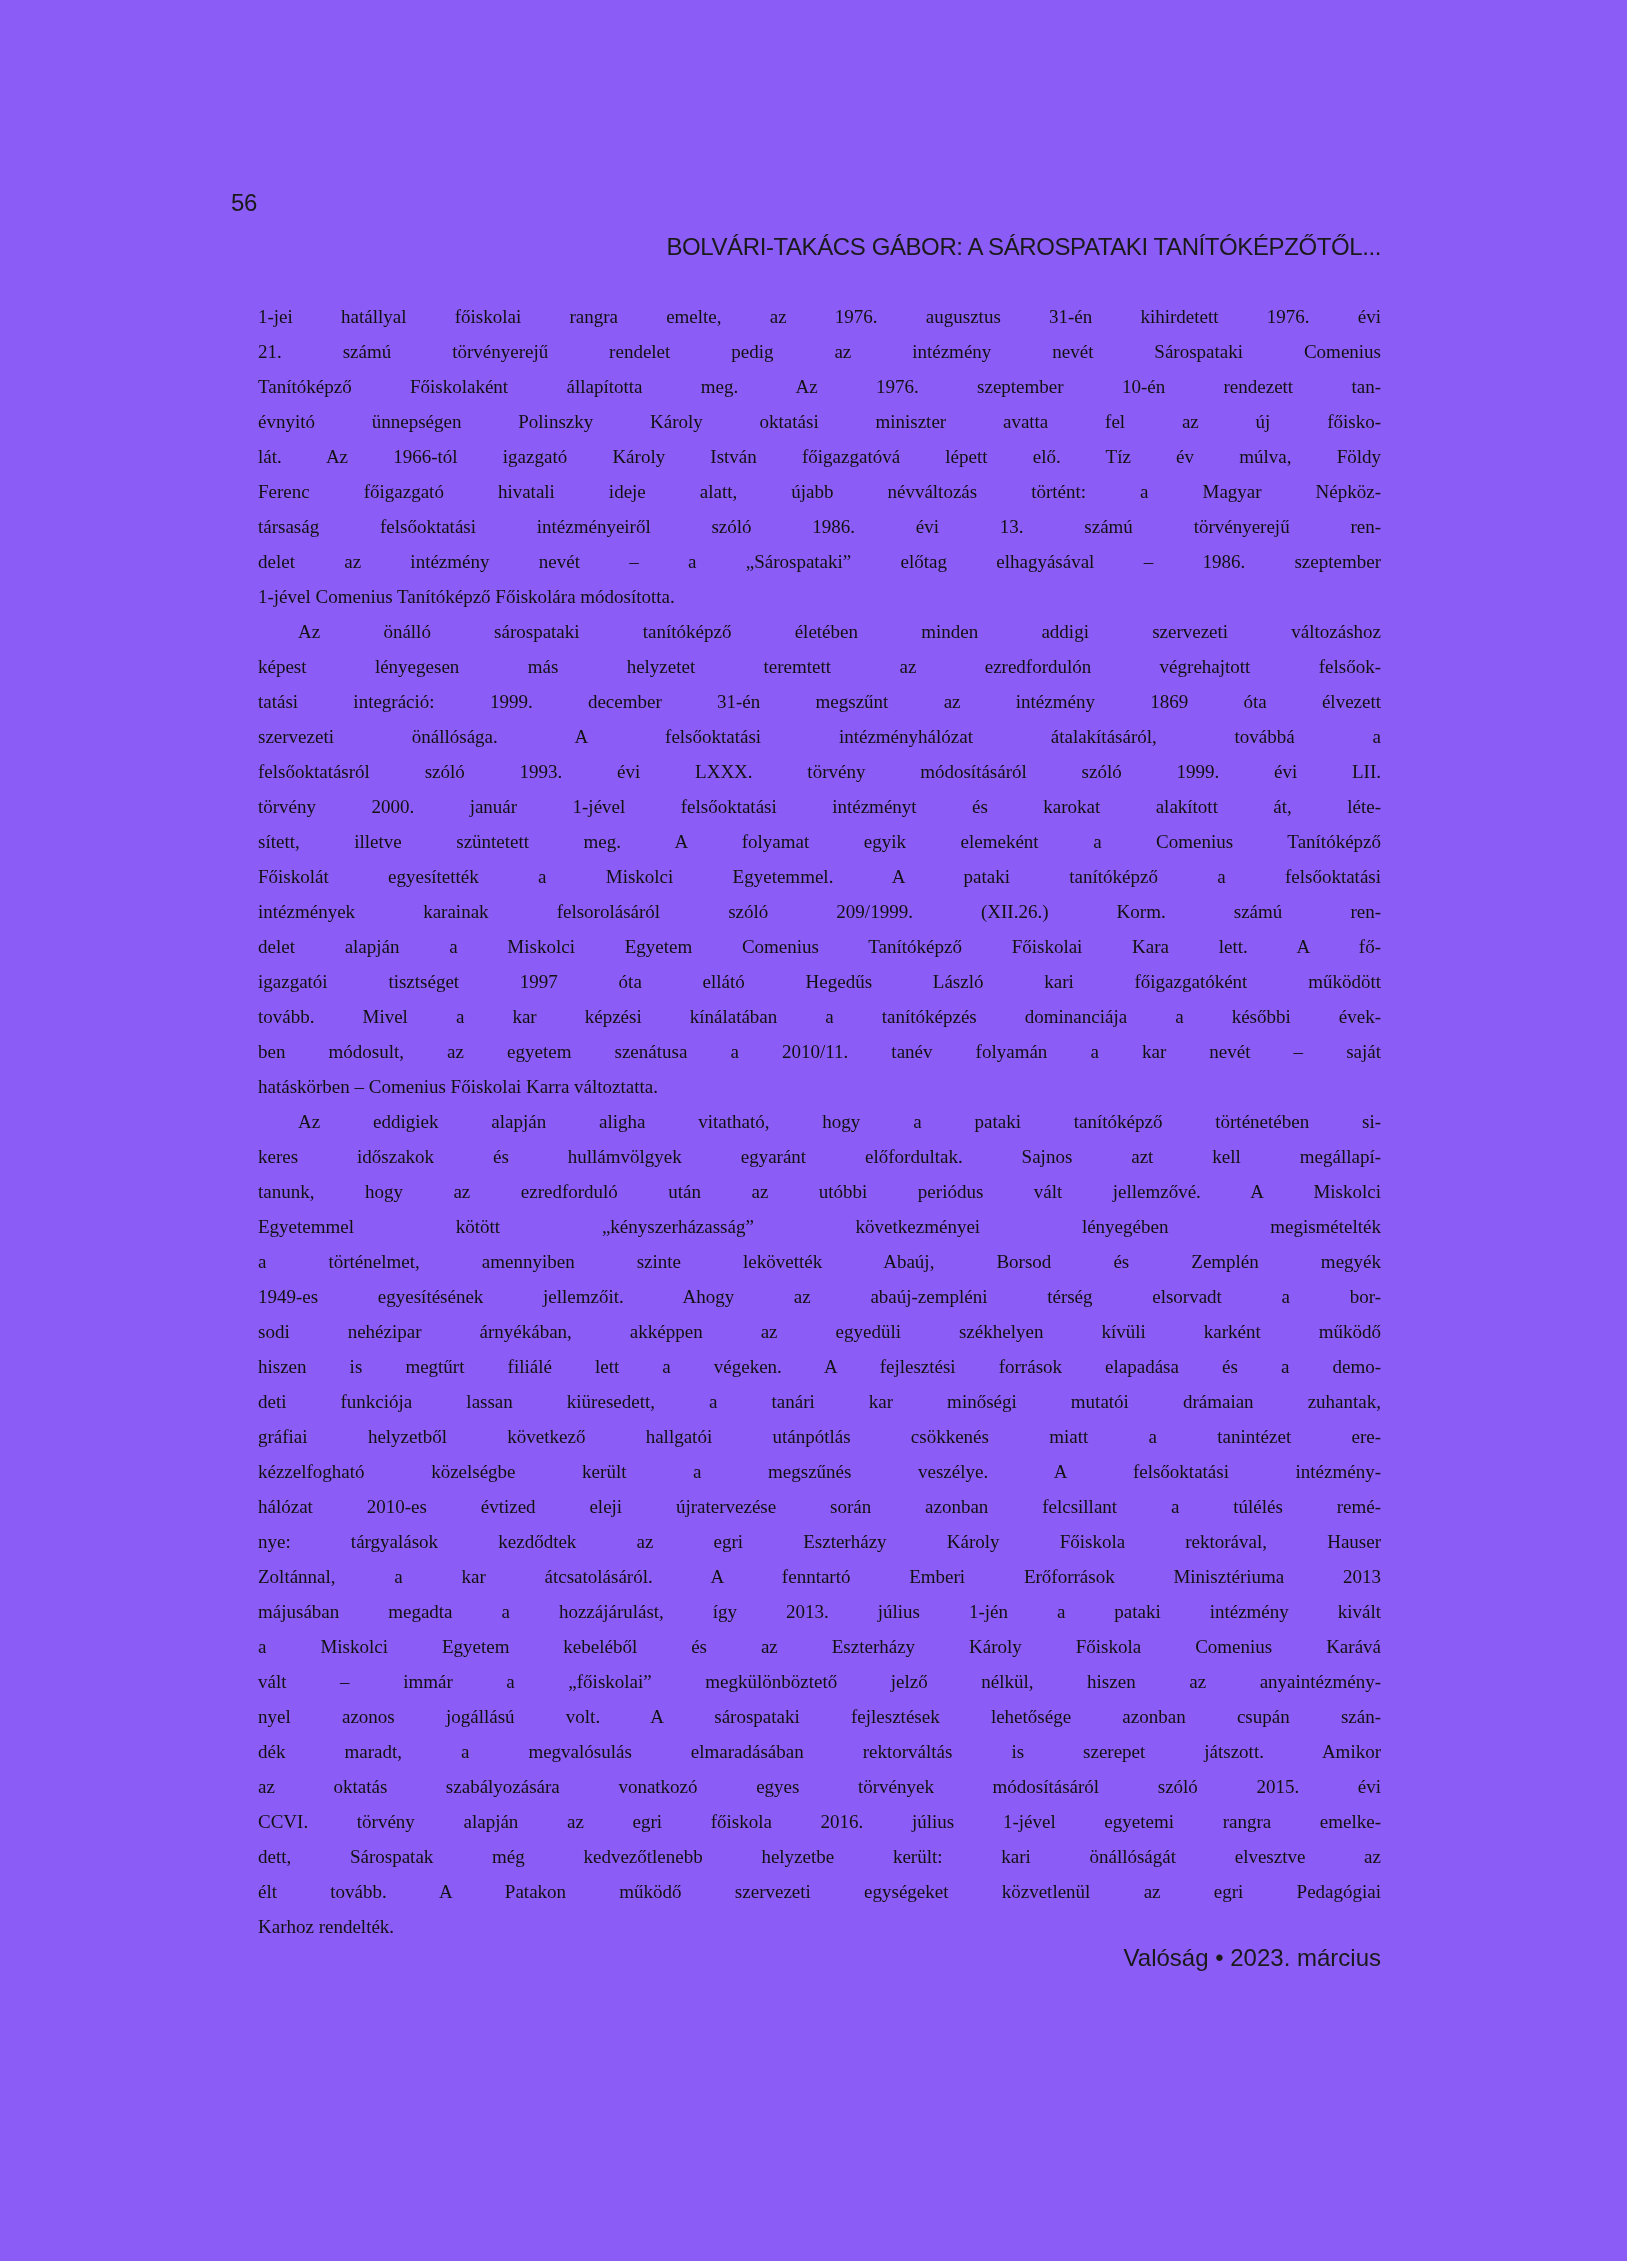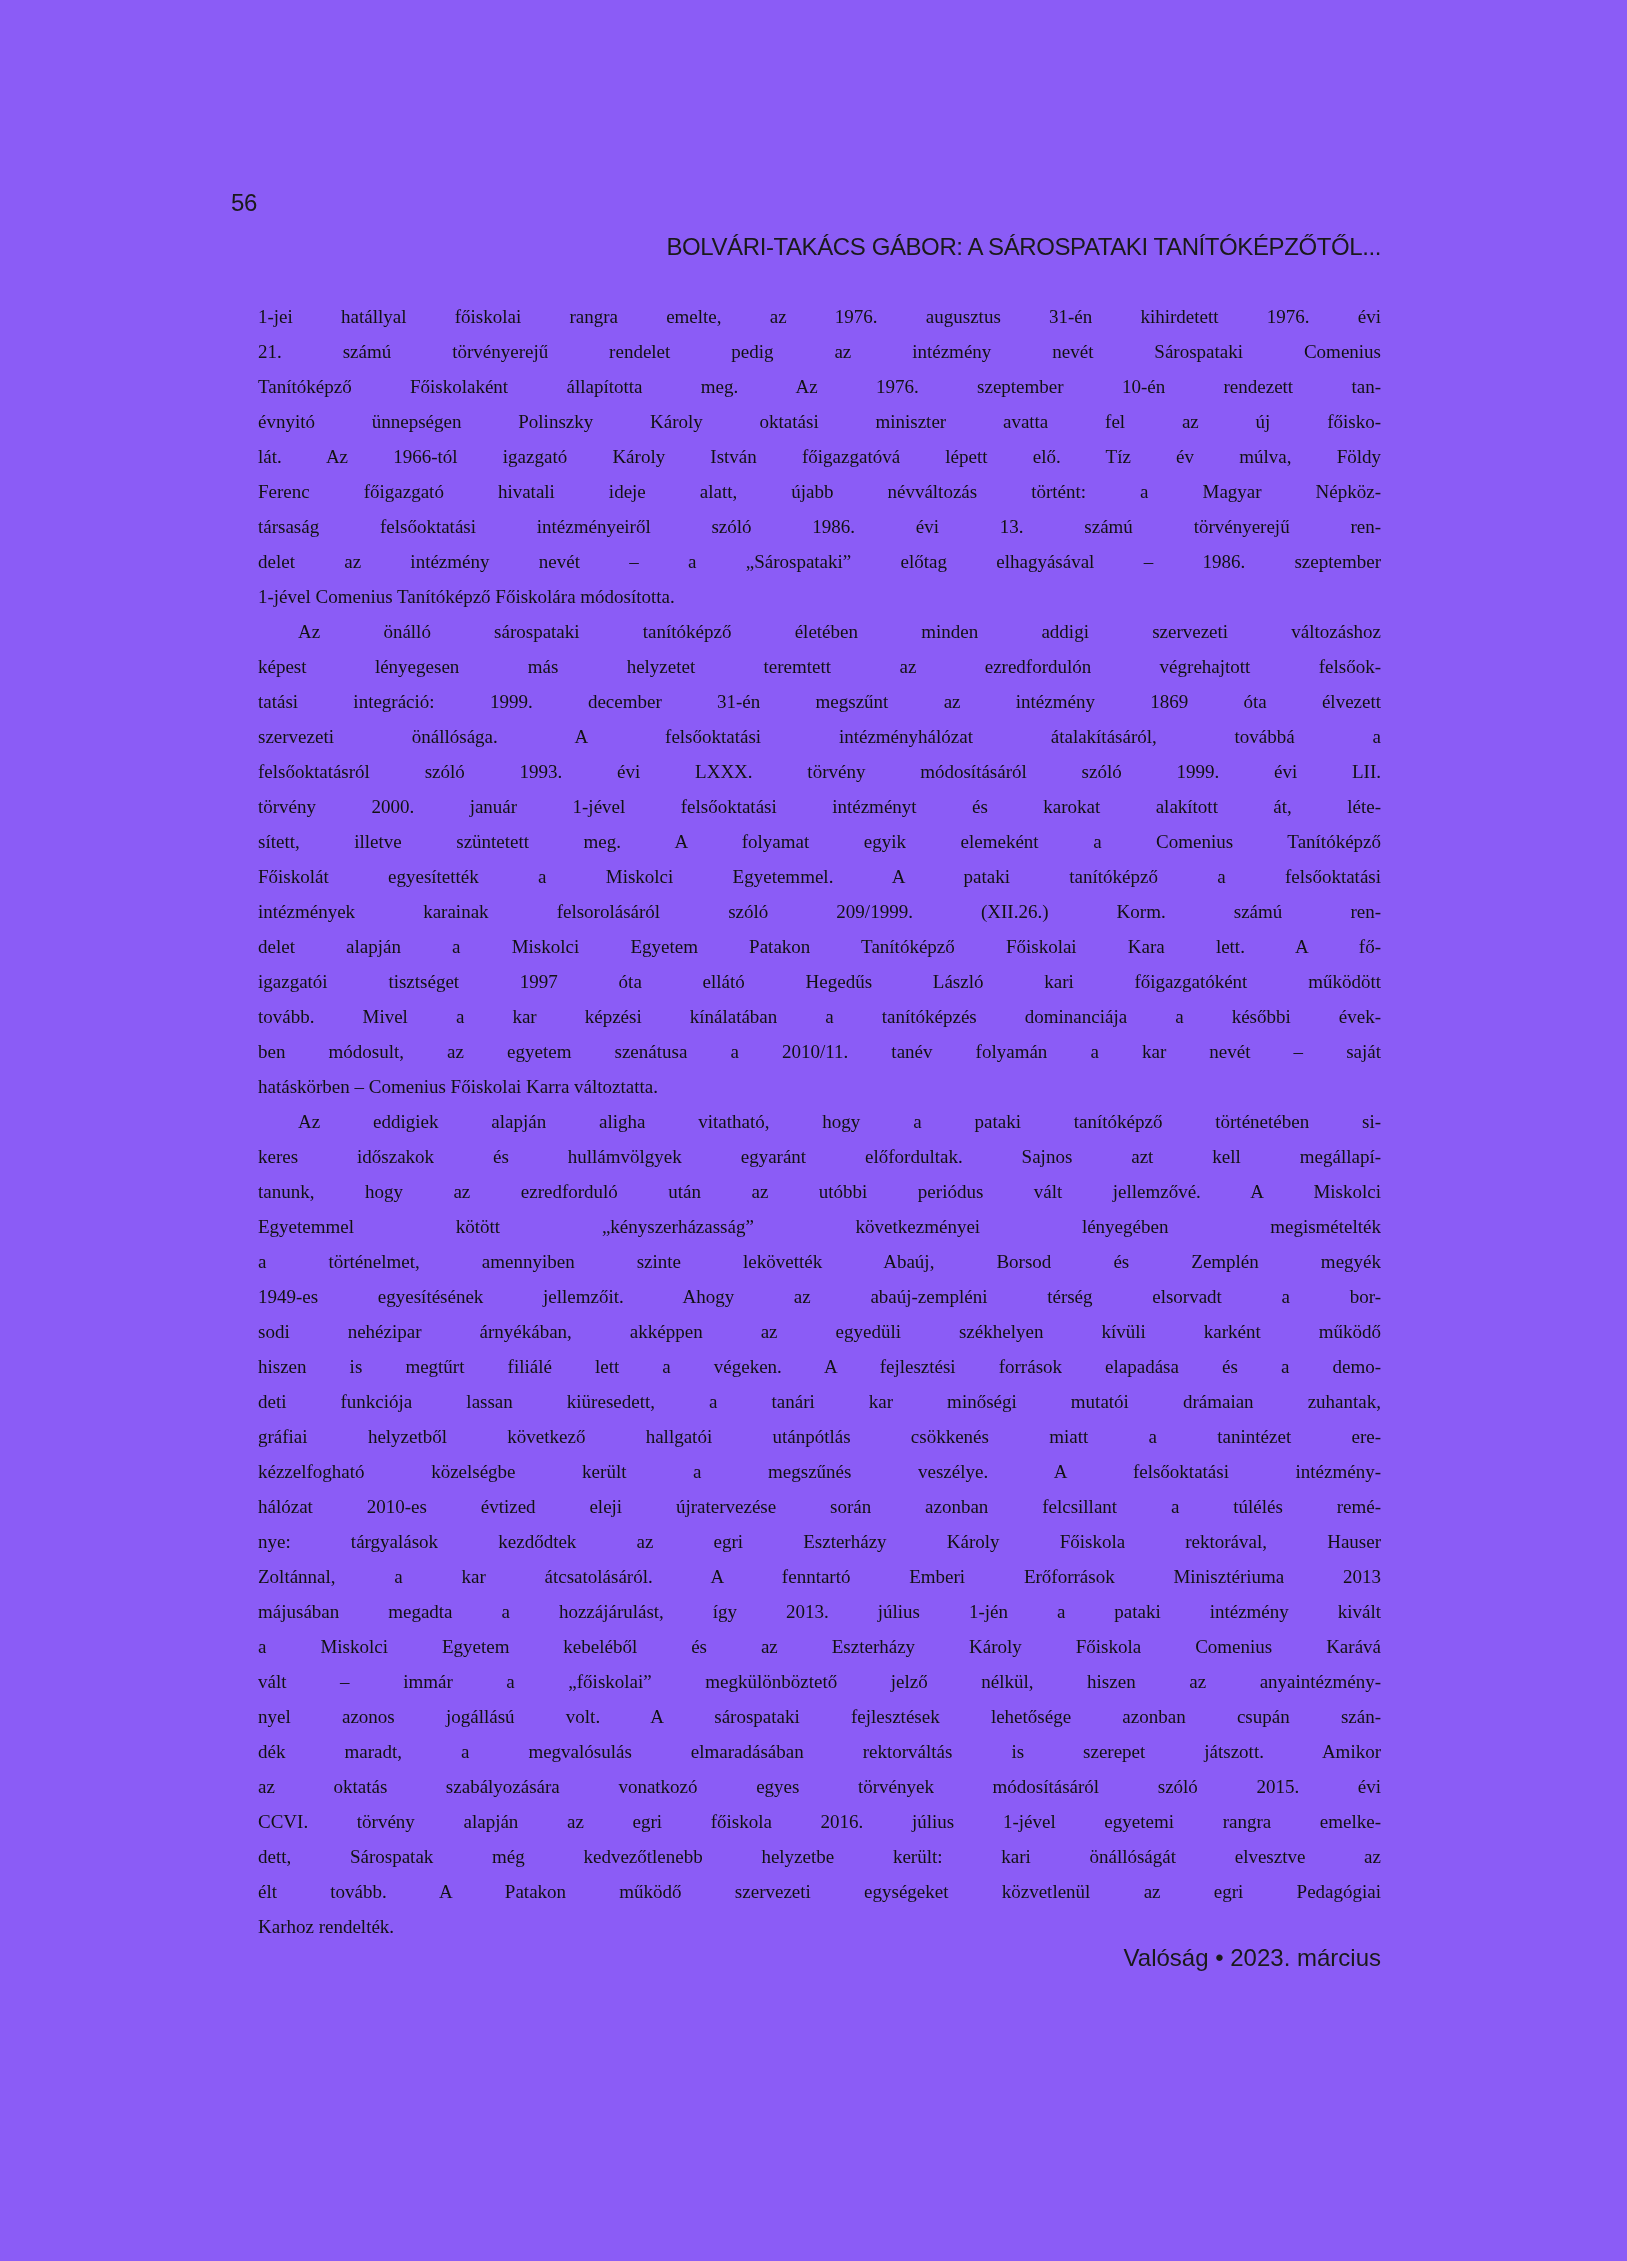--- a/index.html
+++ b/index.html
@@ -103,21 +103,21 @@
       <div class="paragraph">
         <div class="line indent">Az önálló sárospataki tanítóképző életében minden addigi szervezeti változáshoz</div>
         <div class="line">képest lényegesen más helyzetet teremtett az ezredfordulón végrehajtott felsőok-</div>
         <div class="line">tatási integráció: 1999. december 31-én megszűnt az intézmény 1869 óta élvezett</div>
         <div class="line">szervezeti önállósága. A felsőoktatási intézményhálózat átalakításáról, továbbá a</div>
         <div class="line">felsőoktatásról szóló 1993. évi LXXX. törvény módosításáról szóló 1999. évi LII.</div>
         <div class="line">törvény 2000. január 1-jével felsőoktatási intézményt és karokat alakított át, léte-</div>
         <div class="line">sített, illetve szüntetett meg. A folyamat egyik elemeként a Comenius Tanítóképző</div>
         <div class="line">Főiskolát egyesítették a Miskolci Egyetemmel. A pataki tanítóképző a felsőoktatási</div>
         <div class="line">intézmények karainak felsorolásáról szóló 209/1999. (XII.26.) Korm. számú ren-</div>
-        <div class="line">delet alapján a Miskolci Egyetem Patakon Tanítóképző Főiskolai Kara lett. A fő-</div>
+        <div class="line">delet alapján a Miskolci Egyetem Comenius Tanítóképző Főiskolai Kara lett. A fő-</div>
         <div class="line">igazgatói tisztséget 1997 óta ellátó Hegedűs László kari főigazgatóként működött</div>
         <div class="line">tovább. Mivel a kar képzési kínálatában a tanítóképzés dominanciája a későbbi évek-</div>
         <div class="line">ben módosult, az egyetem szenátusa a 2010/11. tanév folyamán a kar nevét – saját</div>
         <div class="line last">hatáskörben – Comenius Főiskolai Karra változtatta.</div>
       </div>
       <div class="paragraph">
         <div class="line indent">Az eddigiek alapján aligha vitatható, hogy a pataki tanítóképző történetében si-</div>
         <div class="line">keres időszakok és hullámvölgyek egyaránt előfordultak. Sajnos azt kell megállapí-</div>
         <div class="line">tanunk, hogy az ezredforduló után az utóbbi periódus vált jellemzővé. A Miskolci</div>
         <div class="line">Egyetemmel kötött „kényszerházasság” következményei lényegében megismételték</div>

